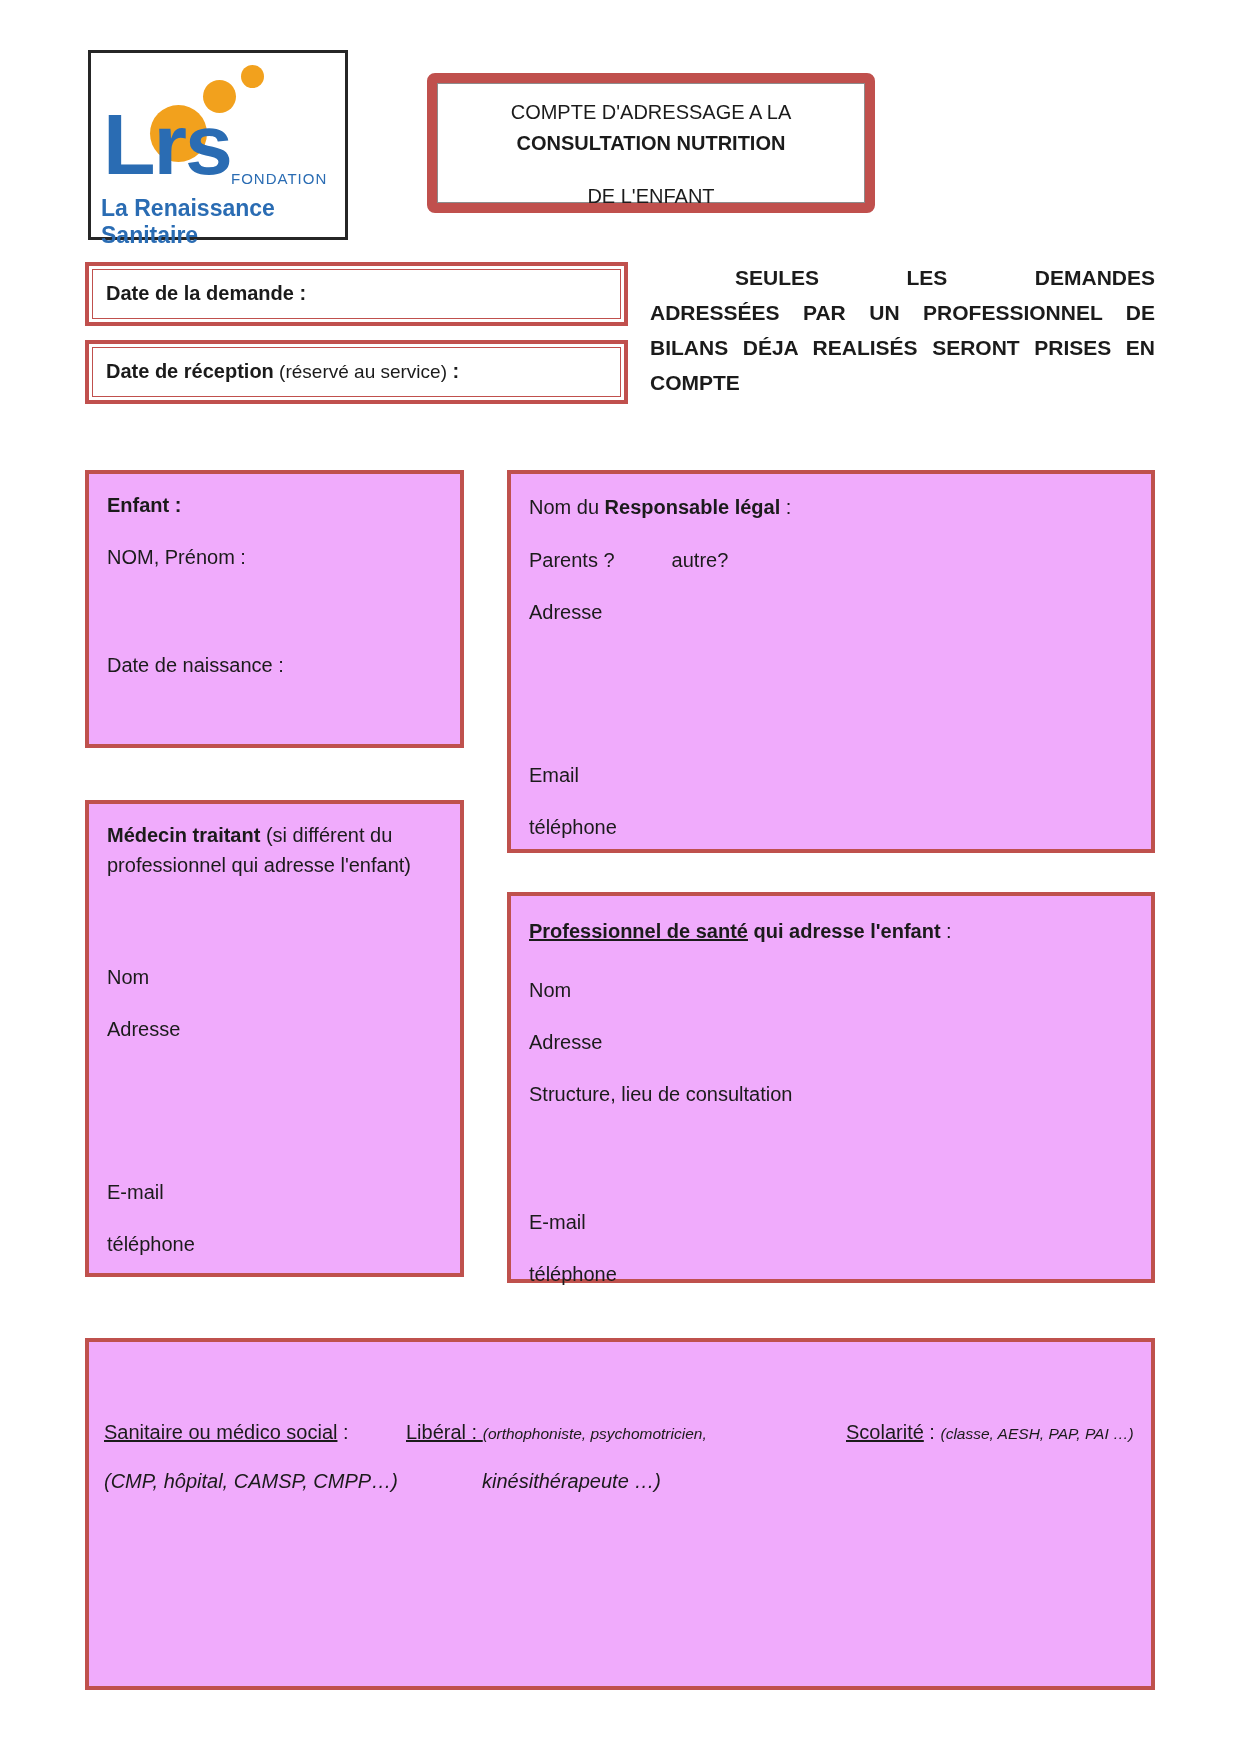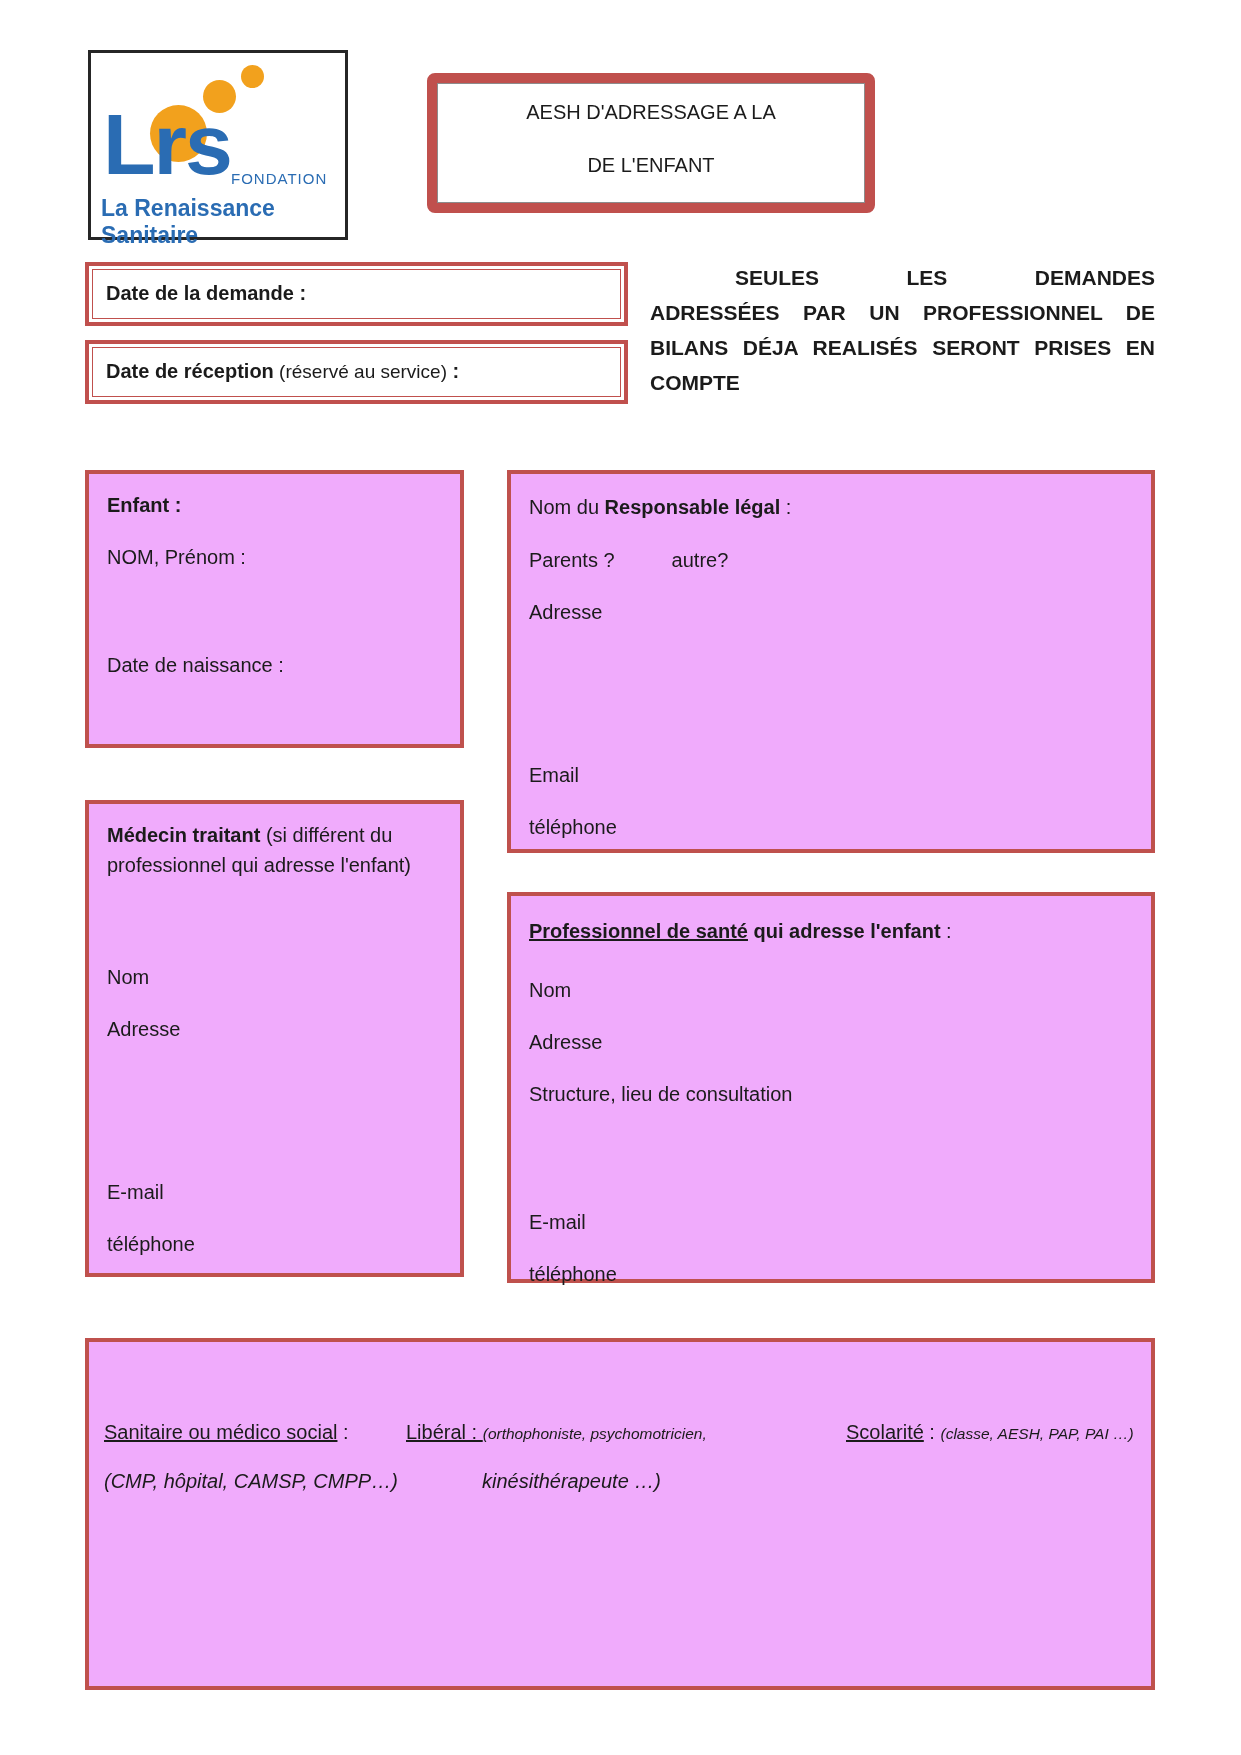--- a/index.html
+++ b/index.html
@@ -74,21 +74,22 @@
       <div class="circle c-big"></div>
       <div class="circle c-med"></div>
       <div class="circle c-small"></div>
       <div class="logo-word">Lrs</div>
       <div class="logo-fondation">FONDATION</div>
       <div class="logo-subtitle">La Renaissance Sanitaire</div>
     </div>
   </div>
 
   <div class="abs title-box">
-    <div class="title-line">AESH D'ADRESSAGE A LA</div>
+    <div class="title-line">COMPTE D'ADRESSAGE A LA</div>
+    <div class="title-line bold">CONSULTATION NUTRITION</div>
     <div class="title-line last">DE L'ENFANT</div>
   </div>
 
   <div class="abs date-box" style="top:262px;">
     <span class="b">Date de la demande</span><span class="b"> :</span>
   </div>
 
   <div class="abs date-box" style="top:340px;">
     <span class="b">Date de réception</span><span class="n"> (réservé au service)</span><span class="b"> :</span>
   </div>

